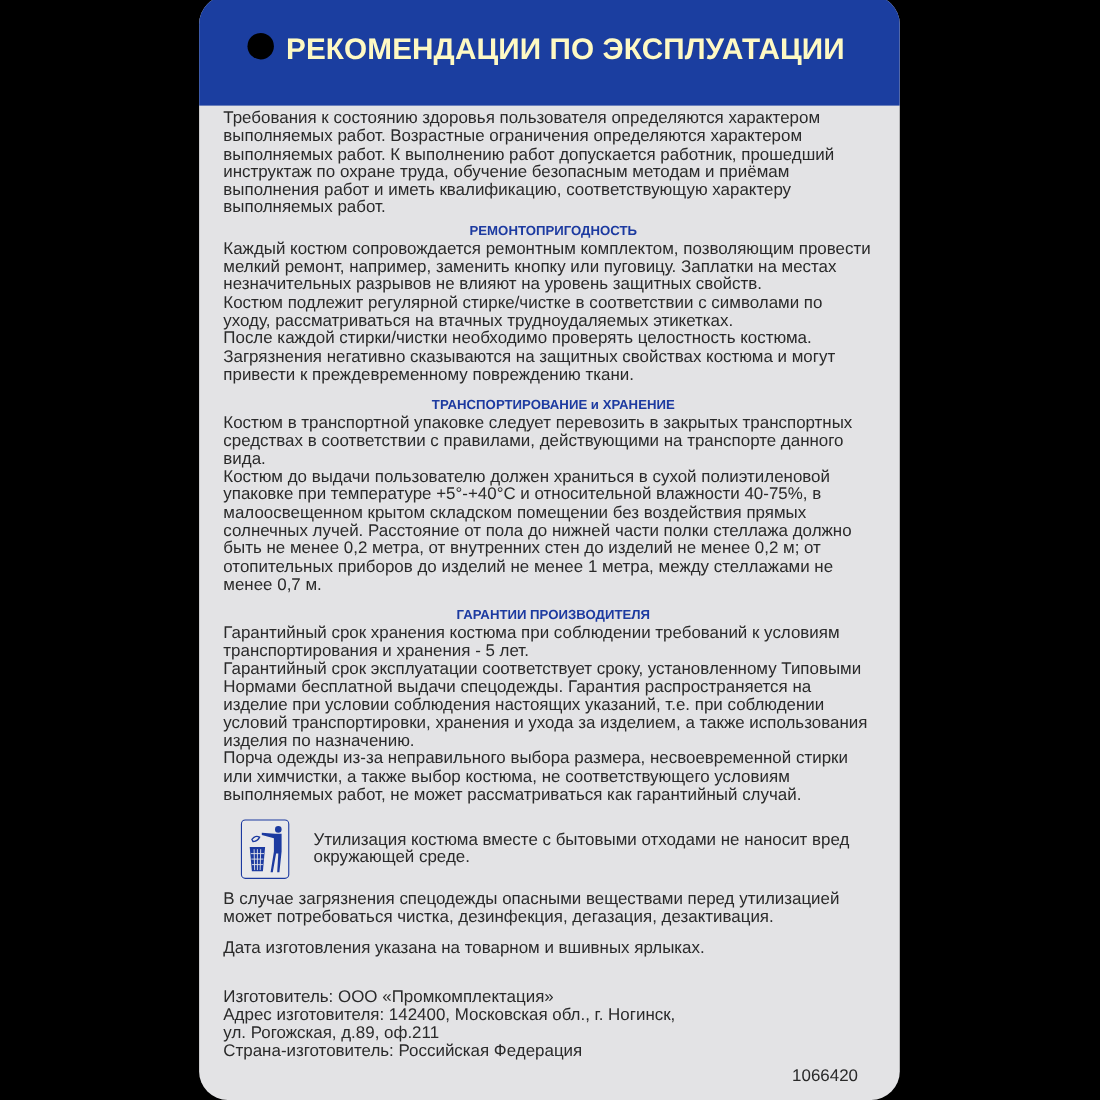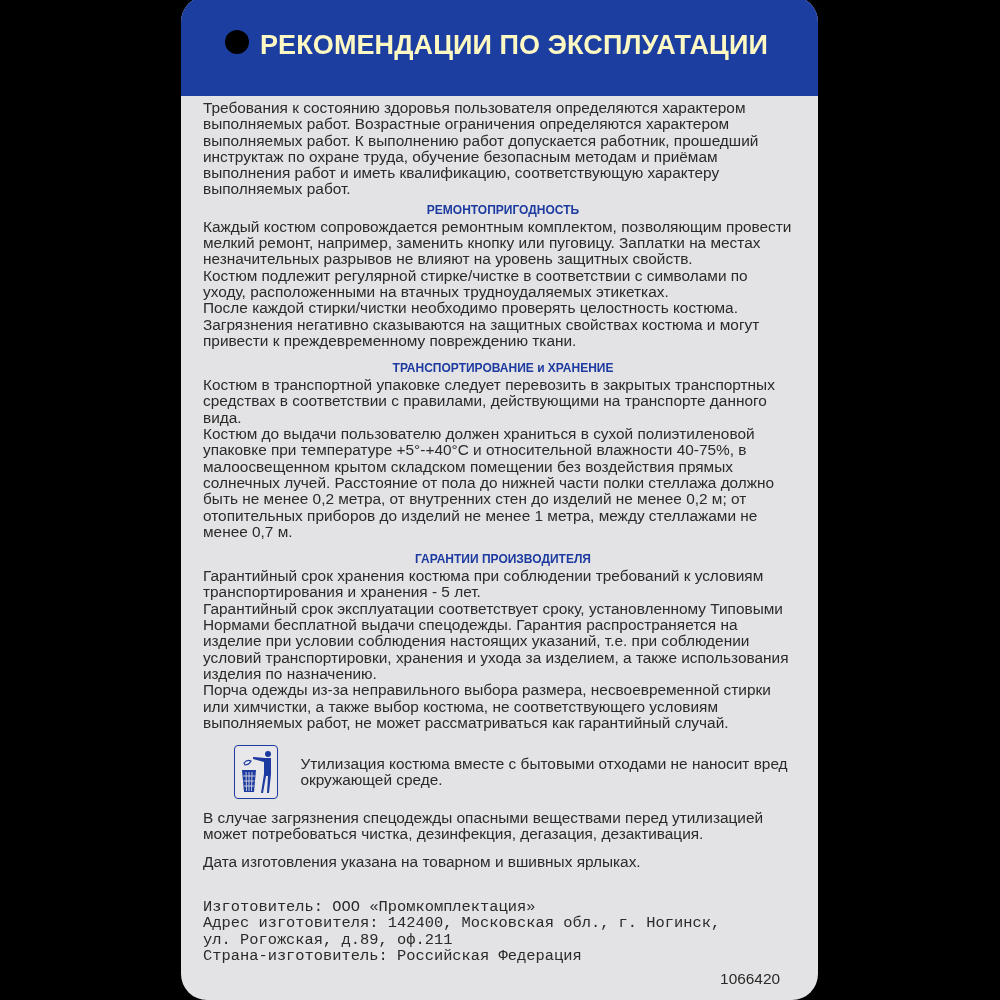--- a/index.html
+++ b/index.html
@@ -6,25 +6,25 @@
   body { width:1000px; height:1000px; background:#000; position:relative; overflow:hidden; font-family:"Liberation Sans", sans-serif; }
   .card { position:absolute; left:181px; top:-4px; width:637px; height:1004px; background:#e3e3e5; border-radius:26px 26px 26px 26px; overflow:hidden; }
   .header { position:absolute; left:0; top:0; width:100%; height:100px; background:#1b3ea0; }
   .hole { position:absolute; left:44px; top:34px; width:24px; height:24px; border-radius:50%; background:#000; }
   .title { position:absolute; left:79px; top:34px; font-size:27px; font-weight:bold; color:#fef9c3; letter-spacing:0.1px; white-space:nowrap; }
   .body { position:absolute; left:22px; top:104px; width:600px; color:#2a2a2a; font-size:15.4px; line-height:16.3px; }
   .body p { margin:0; white-space:pre-line; }
   .h { text-align:center; color:#1c3aa0; font-weight:bold; font-size:12px; line-height:17px; margin:0; }
   .gap4 { height:4px; }
   .gap10 { height:11px; }
-  .recycle-row { display:flex; align-items:flex-start; margin-top:14px;justify-content:center; }
+  .recycle-row { display:flex; align-items:flex-start; margin-top:14px; }
   .recycle-icon { width:42px; height:52px; border:1.5px solid #1c3aa0; border-radius:4px; margin-left:16px; margin-right:22px; flex:none; position:relative; background:#e8e8ea; }
   .recycle-text { padding-top:11px; }
   .footer { position:absolute; left:22px; top:903px; width:600px; color:#2a2a2a; font-size:15.4px; line-height:16.4px; }
-  .footer p { margin:0;font-family:Liberation Mono, monospace; }
+  .footer p { margin:0; }
   .code { position:absolute; right:38px; top:974px; color:#2a2a2a; font-size:15.4px;text-align:center; }
 </style>
 </head>
 <body>
 
 <div class="card">
   <div class="header">
     <div class="hole"></div>
     <div class="title">РЕКОМЕНДАЦИИ ПО ЭКСПЛУАТАЦИИ</div>
   </div>
@@ -37,21 +37,21 @@
 выполнения работ и иметь квалификацию, соответствующую характеру
 выполняемых работ.</p>
     <div class="gap4"></div>
 
     <div class="h">РЕМОНТОПРИГОДНОСТЬ</div>
     <p>Каждый костюм сопровождается ремонтным комплектом, позволяющим провести
 мелкий ремонт, например, заменить кнопку или пуговицу. Заплатки на местах
 незначительных разрывов не влияют на уровень защитных свойств.</p>
 
     <p>Костюм подлежит регулярной стирке/чистке в соответствии с символами по
-уходу, расположенными на втачных трудноудаляемых этикетках.</p>
+уходу, рассматриваться на втачных трудноудаляемых этикетках.</p>
     <p>После каждой стирки/чистки необходимо проверять целостность костюма.</p>
     <p>Загрязнения негативно сказываются на защитных свойствах костюма и могут
 привести к преждевременному повреждению ткани.</p>
     <div class="gap10"></div>
 
     <div class="h">ТРАНСПОРТИРОВАНИЕ и ХРАНЕНИЕ</div>
     <p>Костюм в транспортной упаковке следует перевозить в закрытых транспортных
 средствах в соответствии с правилами, действующими на транспорте данного
 вида.</p>
     <p>Костюм до выдачи пользователю должен храниться в сухой полиэтиленовой

